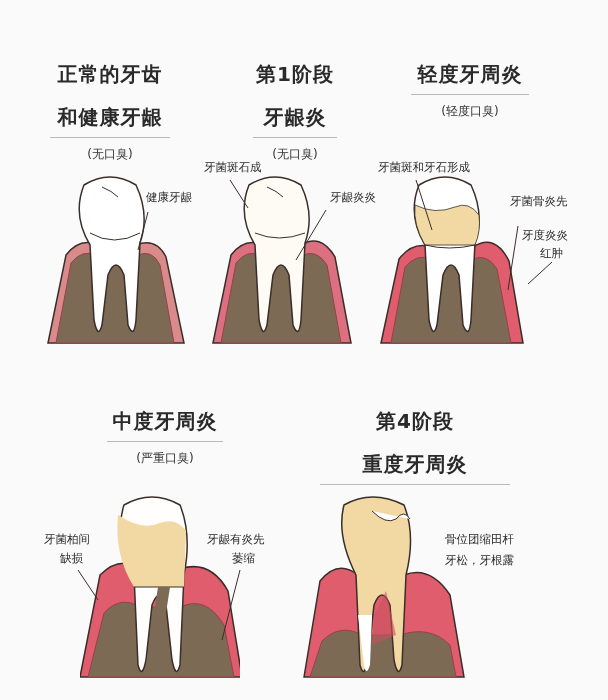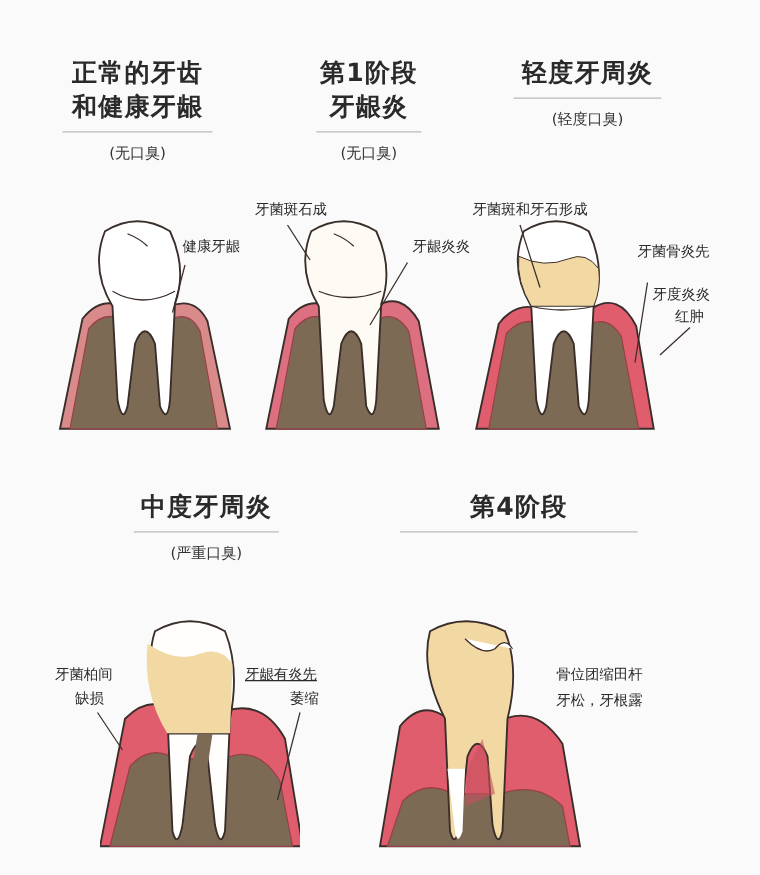--- a/index.html
+++ b/index.html
@@ -1,19 +1,19 @@
 <!DOCTYPE html>
 <html><head>
 <meta charset="utf-8">
 <style>
   html, body { margin:0; padding:0; }
   body { width:608px; height:700px; background:#fbfafb; position:relative; overflow:hidden;
          font-family:"DejaVu Sans", sans-serif; color:#222; }
   .stage { position:absolute; text-align:center; }
-  .title { font-size:20px; font-weight:bold; line-height:27px; letter-spacing:1px; color:#2a2a2a; }
+  .title { font-size:20px; font-weight:bold; line-height:27px; letter-spacing:1px; color:#2a2a2a;margin-top:16px; }
   .rule { height:1px; background:#b9b9b9; margin:6px auto 8px; }
   .sub { font-size:12px; color:#333; }
   .label { position:absolute; font-size:11.5px; line-height:19px; color:#2a2a2a; white-space:nowrap; }
   svg.tooth { position:absolute; }
 </style>
 </head>
 <body>
 
 <div class="stage" style="left:40px; top:45px; width:140px;">
   <div class="title">正常的牙齿</div>
@@ -36,20 +36,21 @@
 </div>
 
 <div class="stage" style="left:100px; top:392px; width:130px;">
   <div class="title">中度牙周炎</div>
   <div class="rule" style="width:116px;"></div>
   <div class="sub">(严重口臭)</div>
 </div>
 
 <div class="stage" style="left:315px; top:392px; width:200px;">
   <div class="title">第4阶段</div>
+  <div class="title">重度牙周炎</div>
   <div class="rule" style="width:190px;"></div>
 </div>
 
 <svg class="tooth" style="left:40px; top:175px;" width="150" height="170" viewBox="0 0 150 170">
   <path d="M8 168 L26 80 Q40 62 58 70 L96 70 Q116 62 126 82 L144 168 Z" fill="#d98a8a" stroke="#3a2e2a" stroke-width="1.5"></path>
   <path d="M16 168 L31 88 Q42 74 56 80 L98 80 Q112 74 120 90 L134 168 Z" fill="#7c6a55" stroke="#9a4048" stroke-width="1"></path>
   <path d="M44 10 Q70 -6 96 10 Q110 40 100 68 L96 145 Q94 165 88 150 L84 100 Q76 80 68 100 L62 150 Q58 165 54 145 L50 70 Q32 40 44 10 Z" fill="#ffffff" stroke="#3a2e2a" stroke-width="1.5"></path>
   <path d="M50 58 Q74 72 100 58" fill="none" stroke="#3a2e2a" stroke-width="1"></path>
   <path d="M62 12 Q72 16 78 22" fill="none" stroke="#3a2e2a" stroke-width="1"></path>
 </svg>
@@ -90,21 +91,21 @@
 
 <div class="label" style="left:146px; top:188px;">健康牙龈</div>
 <div class="label" style="left:204px; top:158px;">牙菌斑石成</div>
 <div class="label" style="left:330px; top:188px;">牙龈炎炎</div>
 <div class="label" style="left:378px; top:158px;">牙菌斑和牙石形成</div>
 <div class="label" style="left:510px; top:192px;">牙菌骨炎先</div>
 <div class="label" style="left:522px; top:226px;">牙度炎炎</div>
 <div class="label" style="left:540px; top:244px;">红肿</div>
 <div class="label" style="left:44px; top:530px;">牙菌柏间</div>
 <div class="label" style="left:60px; top:549px;text-align:right;">缺损</div>
-<div class="label" style="left:196px; top:530px;text-decoration:underline;">牙龈有炎先</div>
+<div class="label" style="left:207px; top:530px;">牙龈有炎先</div>
 <div class="label" style="left:232px; top:549px;">萎缩</div>
 <div class="label" style="left:445px; top:530px;">骨位团缩田杆</div>
 <div class="label" style="left:445px; top:551px;">牙松，牙根露</div>
 
 <svg style="position:absolute; left:0; top:0;" width="608" height="700">
   <g stroke="#3a2e2a" stroke-width="1" fill="none">
     <line x1="148" y1="212" x2="138" y2="250"></line>
     <line x1="230" y1="180" x2="248" y2="208"></line>
     <line x1="326" y1="210" x2="296" y2="260"></line>
     <line x1="416" y1="180" x2="432" y2="230"></line>

